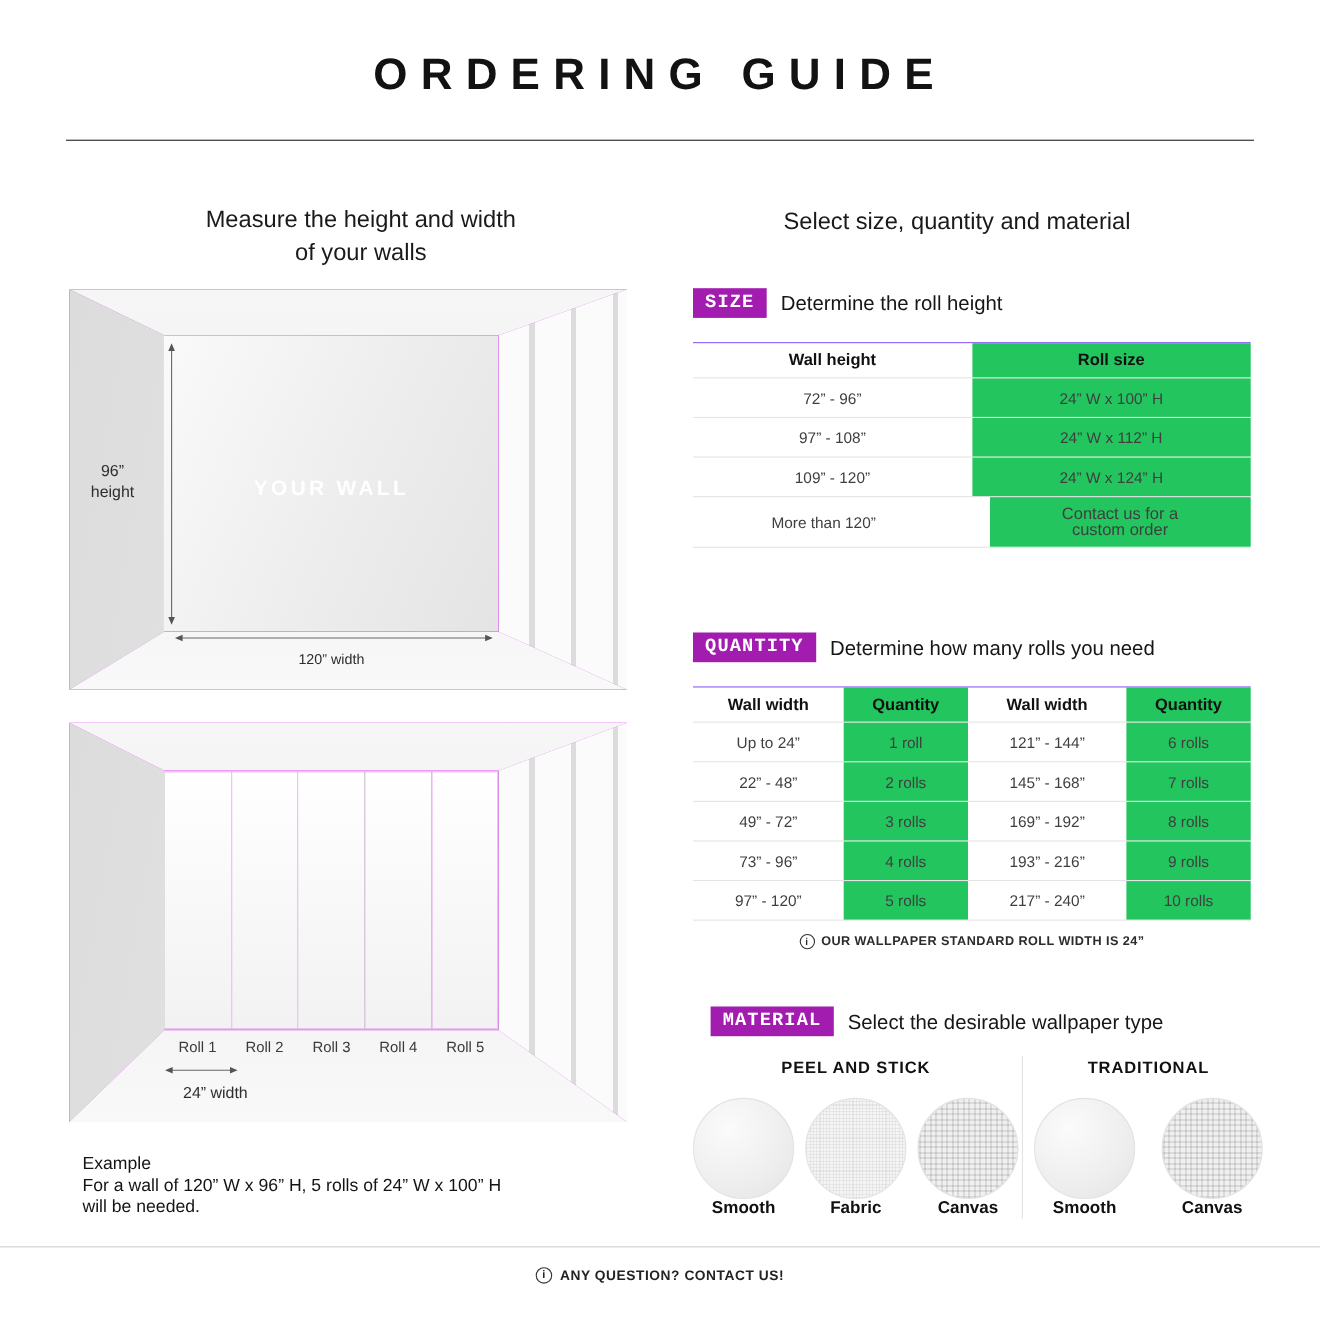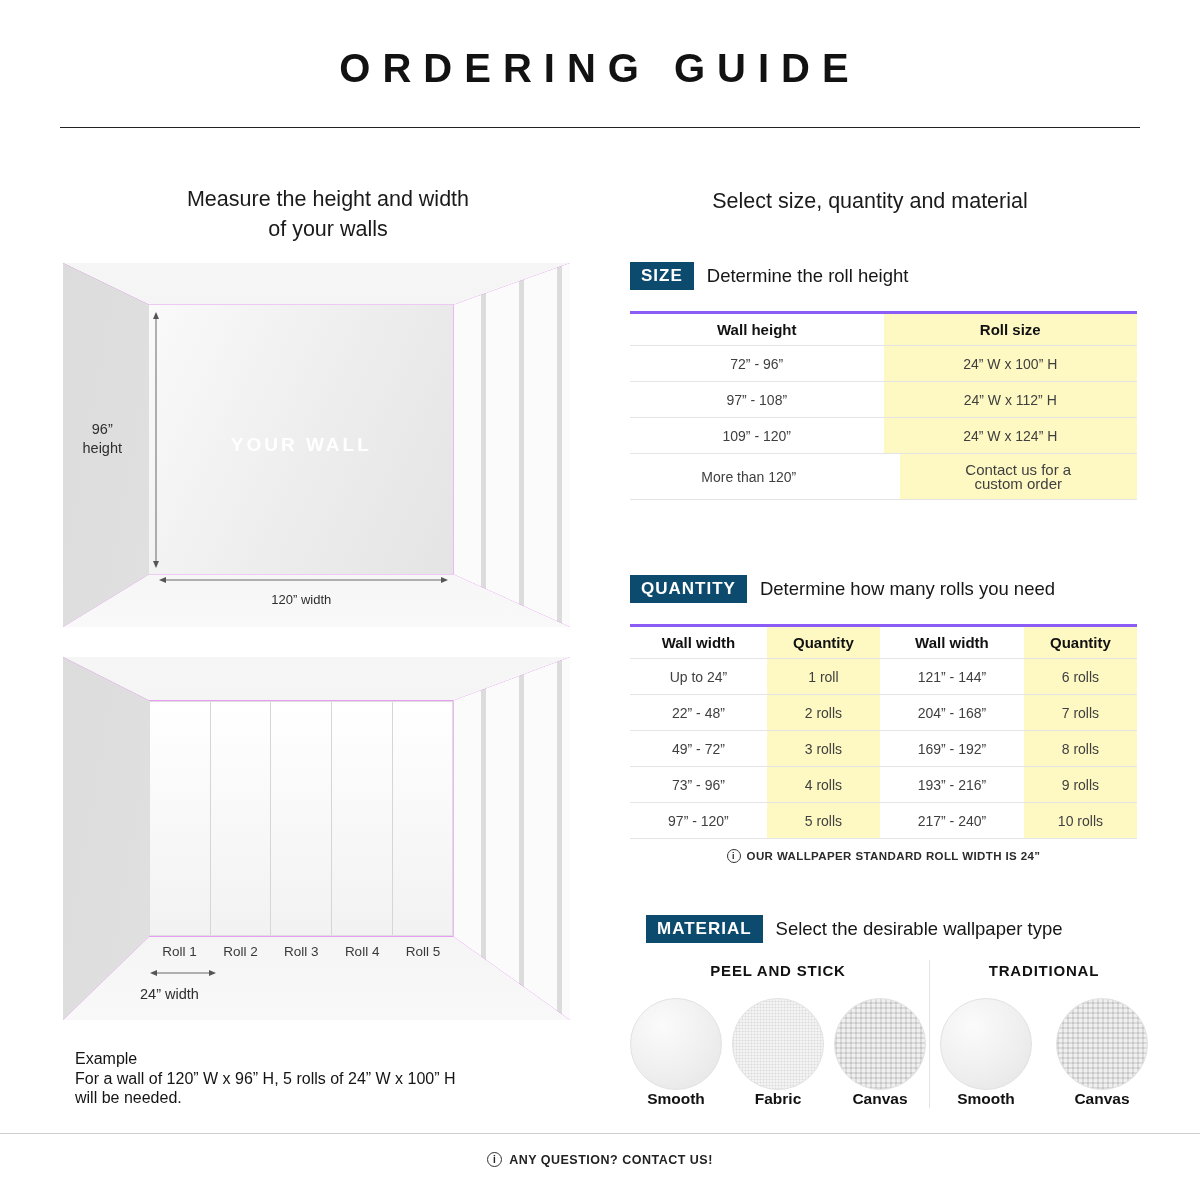--- a/index.html
+++ b/index.html
@@ -39,44 +39,44 @@
   .panel { flex:1; background:linear-gradient(180deg,#ffffff,#f2f2f2); border-right:1px solid #d6d6d6; }
   .panel:last-child { border-right:none; }
   .dims { position:absolute; inset:0; width:100%; height:100%; }
   .your-wall { position:absolute; left:17%; top:47%; width:60%; text-align:center;
     color:#ffffff; font-weight:700; font-size:19px; letter-spacing:3px; }
   .h-label { position:absolute; left:1%; top:43%; width:13.5%; text-align:center;
     font-size:14.5px; line-height:19px; color:#2e2e2e; white-space:pre-line; }
   .w-label-1 { position:absolute; left:17%; top:90.5%; width:60%; text-align:center; font-size:13px; color:#2e2e2e; }
   .roll-labels { position:absolute; left:17%; top:79%; width:60%; display:flex; }
   .roll-labels span { flex:1; text-align:center; font-size:13.5px; color:#3a3a3a; }
-  .w-label-2 { position:absolute; left:10%; top:90.5%; width:22%; text-align:center; font-size:14.5px; color:#2e2e2e; }
+  .w-label-2 { position:absolute; left:10%; top:90.5%; width:22%; text-align:right; font-size:14.5px; color:#2e2e2e; }
 
   .example-note { position:absolute; left:75px; top:1049px; width:470px;
     font-size:16px; line-height:19.5px; color:#141414; white-space:pre-line; }
 
   
   .badge-row { position:absolute; left:630px; display:flex; align-items:center; }
-  .badge { background:#0c4a6e; color:#fff; font-size:17px; font-weight:700; letter-spacing:1px; padding:4px 11px; }
+  .badge { background:#a21caf; color:#fff; font-size:17px; font-weight:700; letter-spacing:1px; padding:4px 11px;font-family:Liberation Mono, monospace; }
   .badge-sub { margin-left:13px; font-size:18.5px; font-weight:500; color:#161616; }
   #size-row { top:262px; }
   #quantity-row { top:575px; }
   #material-row { top:915px;margin-left:16px; }
 
   
-  .g-table { position:absolute; left:630px; width:507px; border-top:3px solid #8b5cf6; }
+  .g-table { position:absolute; left:630px; width:507px; border-top:1px solid #8b5cf6; }
   #size-table { top:311px; }
   #quantity-table { top:624px; }
   .t-row { display:flex; border-bottom:1px solid #e4e4e4; height:36px; }
   .t-row.hdr { height:32px; }
   .t-row.tall { height:46px; }
   .cell { height:100%; display:flex; align-items:center; justify-content:center; text-align:center;
     font-size:14px; color:#3f3f3f; font-weight:500; }
   .hdr .cell { font-size:15px; font-weight:700; color:#111; }
-  .shade { background:#fef9c3; }
+  .shade { background:#22c55e; }
   .st-c1 { width:50%; } .st-c2 { width:50%; }
   .qt-c1 { width:27%; } .qt-c2 { width:22.3%; } .qt-c3 { width:28.4%; } .qt-c4 { width:22.3%; }
   .small-cell { font-size:15px; line-height:14px; white-space:pre-line;margin-left:32px; }
 
   .roll-note { position:absolute; left:630px; top:849px; width:507px; display:flex;
     align-items:center; justify-content:center; gap:6px;
     font-size:11.5px; font-weight:600; letter-spacing:0.4px; color:#2b2b2b; }
   .info-circle { width:14px; height:14px; border:1.2px solid #333; border-radius:50%;
     display:inline-flex; align-items:center; justify-content:center;
     font-size:9px; font-weight:700; flex:0 0 auto; }
@@ -218,21 +218,21 @@
   </div>
   <div class="t-row">
     <div class="cell qt-c1">Up to 24”</div>
     <div class="cell qt-c2 shade">1 roll</div>
     <div class="cell qt-c3">121” - 144”</div>
     <div class="cell qt-c4 shade">6 rolls</div>
   </div>
   <div class="t-row">
     <div class="cell qt-c1">22” - 48”</div>
     <div class="cell qt-c2 shade">2 rolls</div>
-    <div class="cell qt-c3">204” - 168”</div>
+    <div class="cell qt-c3">145” - 168”</div>
     <div class="cell qt-c4 shade">7 rolls</div>
   </div>
   <div class="t-row">
     <div class="cell qt-c1">49” - 72”</div>
     <div class="cell qt-c2 shade">3 rolls</div>
     <div class="cell qt-c3">169” - 192”</div>
     <div class="cell qt-c4 shade">8 rolls</div>
   </div>
   <div class="t-row">
     <div class="cell qt-c1">73” - 96”</div>

